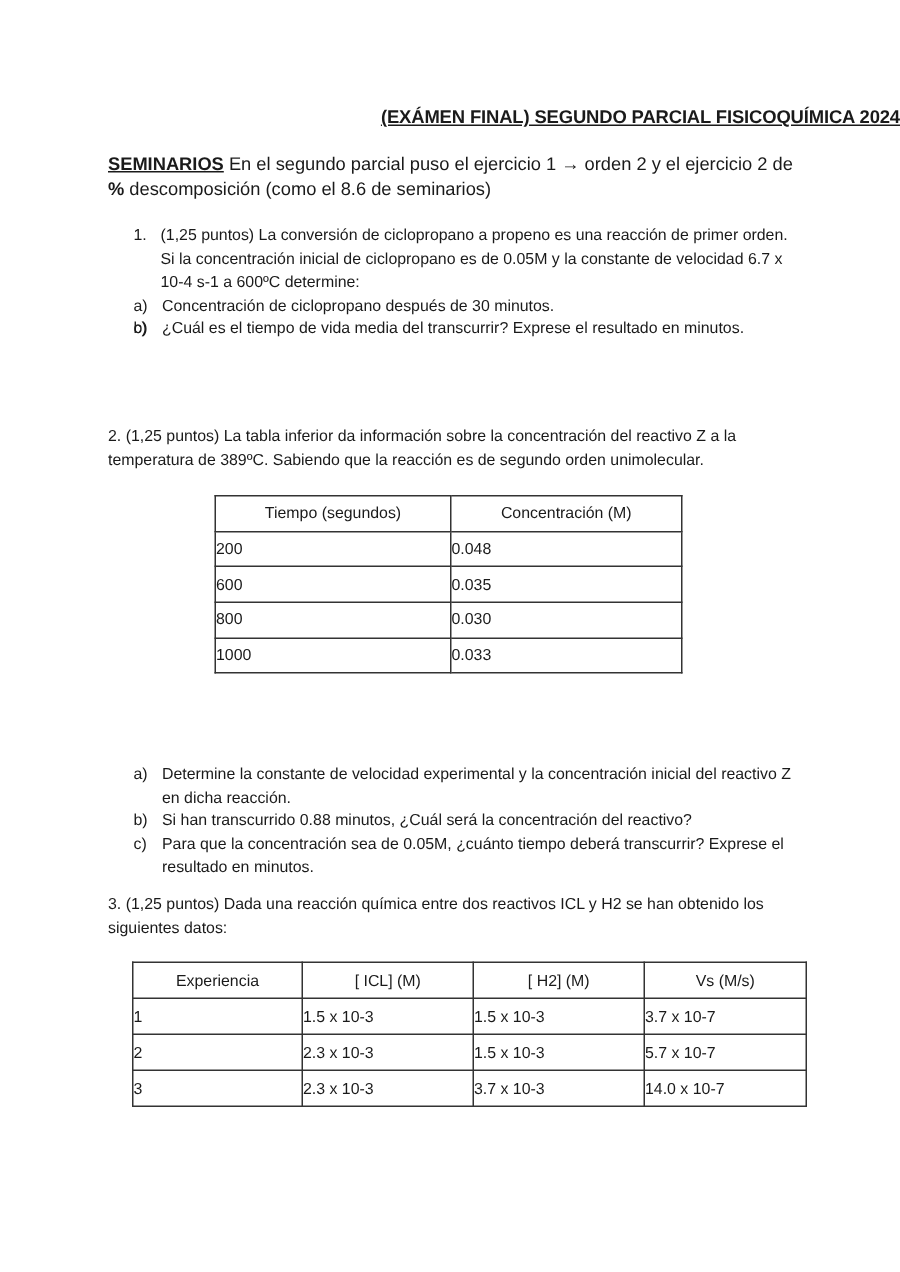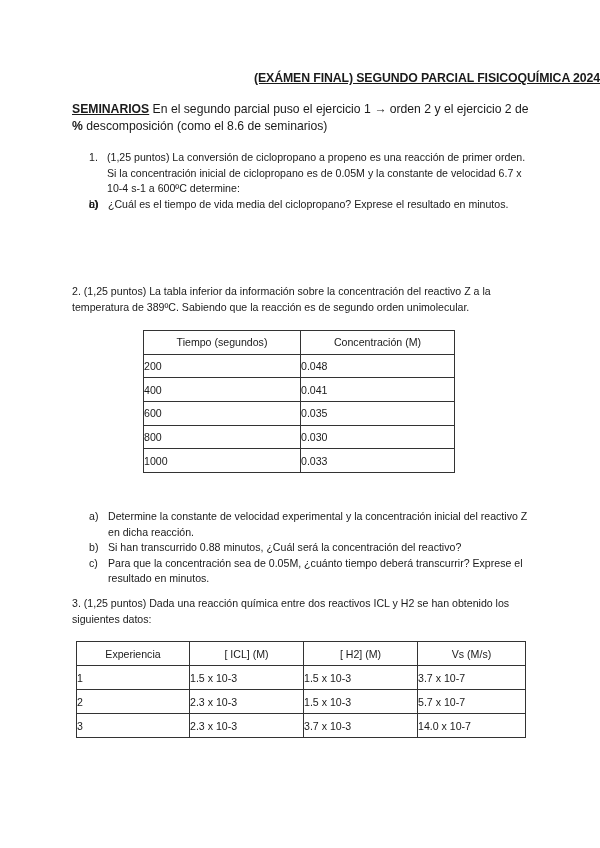--- a/index.html
+++ b/index.html
@@ -18,21 +18,21 @@
     .q1 { left: 89px; top: 150px; width: 440px; }
     .q1 .num { padding-left: 18px; }
     .q2 { left: 72px; top: 284px; width: 470px; }
     .q2list { left: 89px; top: 509px; width: 440px; }
     .q3 { left: 72px; top: 596px; width: 470px; }
     table { border-collapse: collapse; position: absolute; font-size: 10.6px; }
     td, th { border: 1.3px solid #333; font-weight: normal; padding: 0; }
     .t2 { left: 143px; top: 330px; width: 312px; }
     .t2 td, .t2 th { height: 22.7px; }
     .t2 .c1 { width: 156px; }
-    .t3 { left: 76px; top: 641px; width: 450px; }
+    .t3 { left: 88px; top: 641px; width: 450px; }
     .t3 td, .t3 th { height: 23px; }
     .t3 .c1 { width: 112px; }
     .t3 .c2 { width: 113px; }
     .t3 .c3 { width: 113px; }
   </style>
 </head>
 <body>
 
 <div class="abs title">(EXÁMEN FINAL) SEGUNDO PARCIAL FISICOQUÍMICA  2024</div>
 
@@ -40,45 +40,42 @@
   <span class="kw">SEMINARIOS</span><span> En el segundo parcial puso el ejercicio 1 → orden 2 y el ejercicio 2 de </span><br><span class="pct">%</span><span> descomposición (como el 8.6 de seminarios)</span>
 </div>
 
 <div class="abs small q1">
   <div class="item num">
     <span class="marker">1.</span>
     <span>(1,25 puntos) La conversión de ciclopropano a propeno es una reacción de primer orden. Si la concentración inicial de ciclopropano es de 0.05M y la constante de velocidad 6.7 x 10-4 s-1 a 600ºC  determine:</span>
   </div>
   <div class="item">
     <span class="marker">a)</span>
+    <span>Concentración de ciclopropano después de 30 minutos.</span>
   </div>
   <div class="item">
     <span class="marker">b)</span>
   </div>
   <div class="item">
     <span class="marker">c)</span>
-    <span>¿Cuál es el tiempo de vida media del ciclopropano? Exprese el resultado en minutos.</span>
+    <span>¿Cuál es el tiempo de vida media del transcurrir? Exprese el resultado en minutos.</span>
   </div>
 </div>
 
 <div class="abs small q2">2. (1,25 puntos) La tabla inferior da información sobre la concentración del reactivo Z a la temperatura de 389ºC. Sabiendo que la reacción es de segundo orden unimolecular.</div>
 
 <table class="t2">
   <tbody>
       <tr>
     <th class="c1">Tiempo (segundos)</th>
     <th>Concentración (M)</th>
   </tr>
   <tr>
     <td>200</td>
     <td>0.048</td>
-  </tr>
-  <tr>
-    <td>400</td>
-    <td>0.041</td>
   </tr>
   <tr>
     <td>600</td>
     <td>0.035</td>
   </tr>
   <tr>
     <td>800</td>
     <td>0.030</td>
   </tr>
   <tr>

